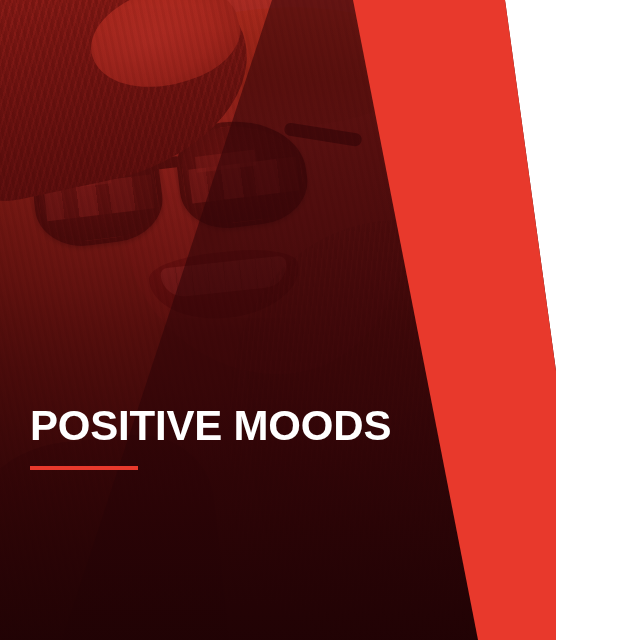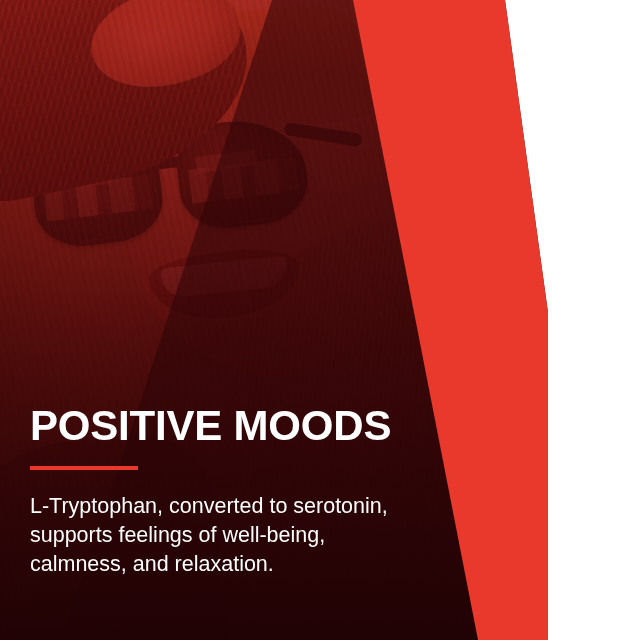--- a/index.html
+++ b/index.html
@@ -3,20 +3,21 @@
 <meta charset="utf-8">
 <style>
   html,body{margin:0;padding:0;background:#fff;}
   body{font-family:"Liberation Sans",sans-serif;}
 
   .banner{
     position:relative;
     width:548px;height:640px;
     overflow:hidden;
     background:#ffffff;
+    padding-left:8px;
   }
 
   
   .photo{
     position:absolute;left:0;top:0;width:640px;height:640px;
     overflow:hidden;
     background:#7a6152;
   }
   
   .bg-wash{
@@ -282,20 +283,15 @@
   <div class="wash-red2"></div>
   <div class="panel-dark"></div>
   <div class="panel-dark2"></div>
 
   <div class="white-wedge" style="background: rgb(255, 255, 255);"></div>
   <div class="red-band" style="background: rgb(232, 57, 44);"></div>
 
   <div class="content">
     <h1 class="headline">POSITIVE MOODS</h1>
     <div class="rule" style="background: rgb(232, 57, 44);"></div>
-    <p class="body-copy">
-      <span>L-Tryptophan, converted to serotonin,</span>
-      <span>supports feelings of well-being,</span>
-      <span>calmness, and relaxation.</span>
-    </p>
   </div>
 
 </div>
 
 </body></html>

